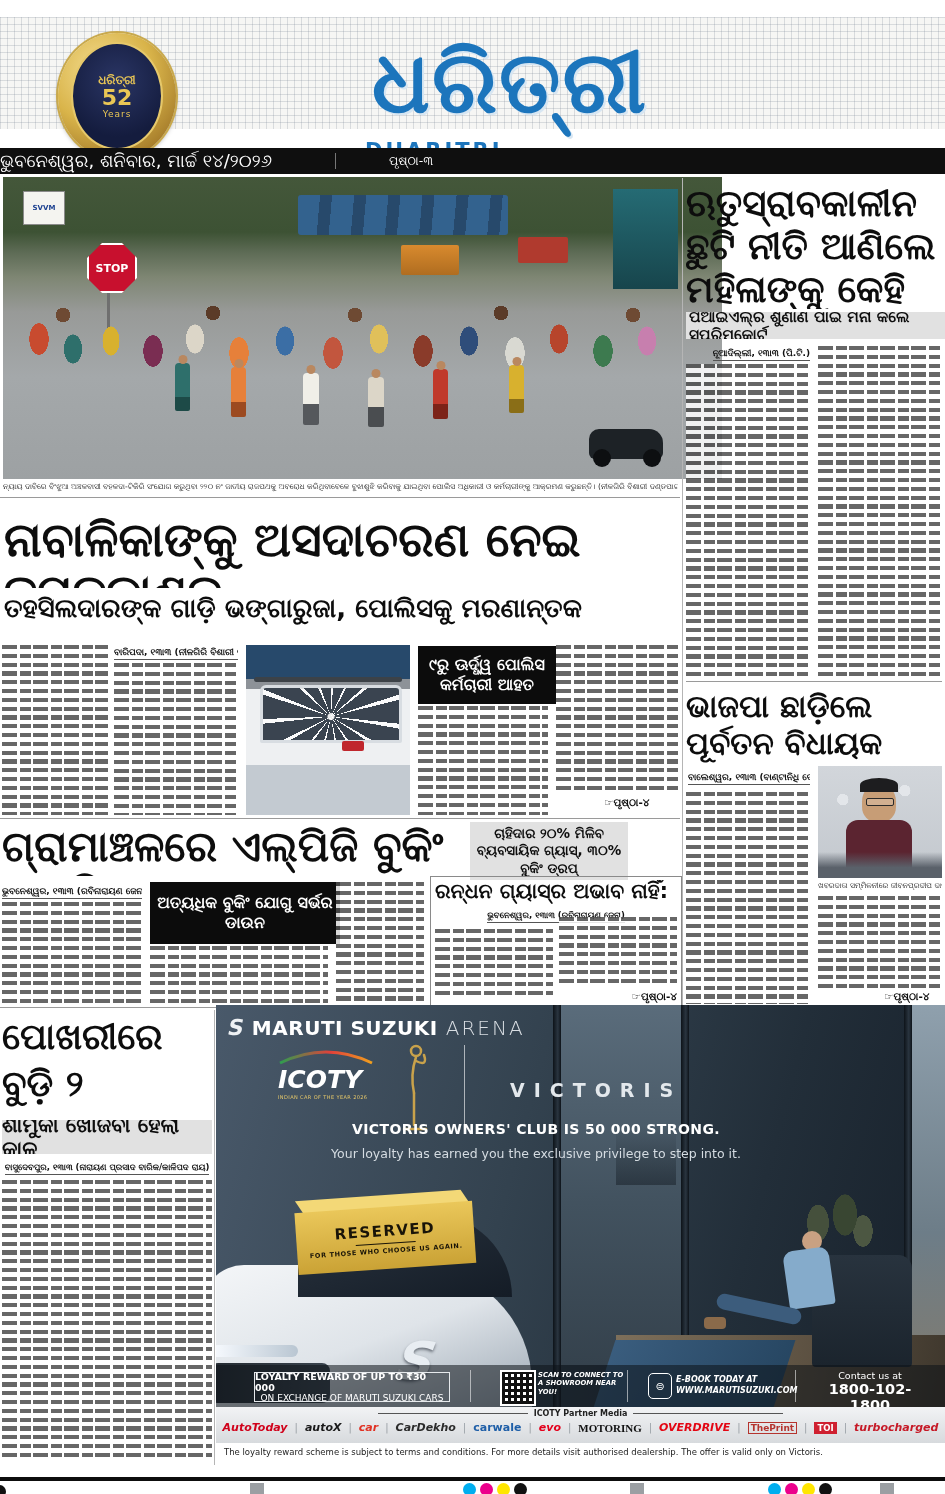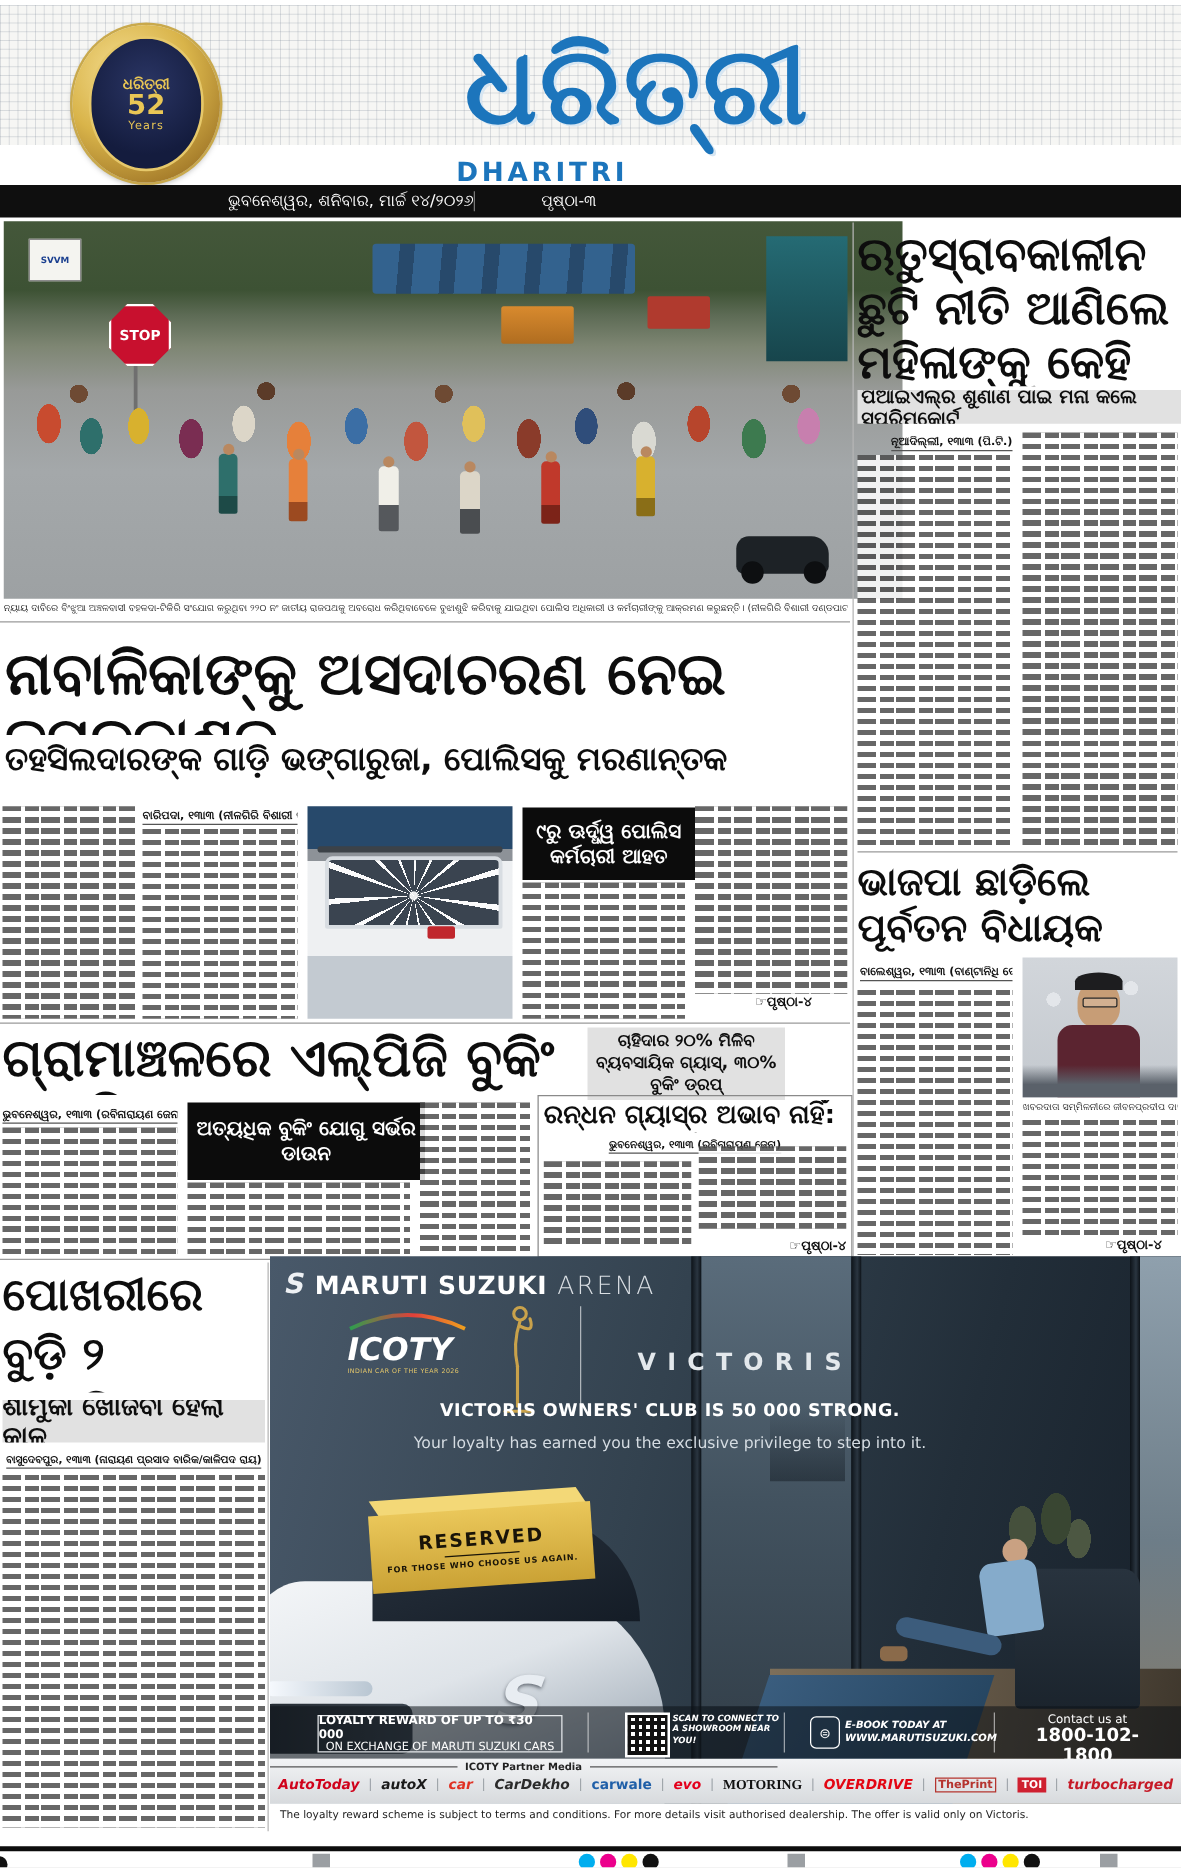--- a/index.html
+++ b/index.html
@@ -51,34 +51,34 @@
   .partner-strip{background:linear-gradient(180deg,#f2f3f5,#d7dadd);}
   .partner{font-weight:700;font-size:11px;font-style:italic;white-space:nowrap;}
   .psep{color:#9aa0a6;font-size:10px;}
   .regmark{border-radius:50%;width:13px;height:13px;display:inline-block;}
 </style>
 </head>
 <body>
 
 <div class="page">
 
-  <div class="abs grid-bg" style="left:0;top:4px;width:945px;height:112px;">
+  <div class="abs grid-bg" style="left:0;top:17px;width:945px;height:112px;">
     <div class="abs badge" style="left:58px;top:16px;width:118px;height:126px;">
       <div class="badge-inner">
         <div style="font-size:12px;font-weight:700;">ଧରିତ୍ରୀ</div>
         <div style="font-size:22px;font-weight:800;line-height:1;">52</div>
         <div style="font-size:9px;letter-spacing:1px;">Years</div>
       </div>
     </div>
     <div class="abs logo-odia" style="left:310px;top:22px;width:400px;height:98px;text-align:center;">ଧରିତ୍ରୀ</div>
     <div class="abs logo-latin" style="left:365px;top:122px;width:120px;text-align:center;">DHARITRI</div>
   </div>
 
   <div class="abs datebar" style="left:0;top:148px;width:945px;height:26px;">
-    <div style="width:335px;text-align:right;font-size:13px;margin-left:44px;">ଭୁବନେଶ୍ୱର, ଶନିବାର, ମାର୍ଚ୍ଚ ୧୪/୨୦୨୬</div>
+    <div style="width:335px;text-align:left;font-size:18px;">ଭୁବନେଶ୍ୱର, ଶନିବାର, ମାର୍ଚ୍ଚ ୧୪/୨୦୨୬</div>
     <div style="width:1px;height:16px;background:#777;"></div>
     <div style="width:150px;text-align:center;font-size:12.5px;">ପୃଷ୍ଠା-୩</div>
   </div>
 
   <div class="abs photo1" style="left:3px;top:177px;width:675px;height:302px;">
 
     <div class="abs" style="left:295px;top:18px;width:210px;height:40px;background:repeating-linear-gradient(95deg,#33628e 0 22px,#27496b 22px 34px);border-radius:3px;"></div>
     <div class="abs" style="left:398px;top:68px;width:58px;height:30px;background:linear-gradient(#d88a2e,#b06d20);border-radius:2px;"></div>
     <div class="abs" style="left:515px;top:60px;width:50px;height:26px;background:#b03a2e;border-radius:2px;"></div>
     <div class="abs" style="left:610px;top:12px;width:65px;height:100px;background:linear-gradient(#256b74,#17454c);"></div>
@@ -321,21 +321,21 @@
         <div>WWW.MARUTISUZUKI.COM</div>
       </div>
       <div class="abs stripdiv" style="left:579px;top:5px;height:32px;"></div>
       <div class="abs" style="left:596px;top:5px;width:116px;text-align:center;">
         <div style="font-size:9.5px;">Contact us at</div>
         <div style="font-size:14.5px;font-weight:800;">1800-102-1800</div>
       </div>
     </div>
 
     <div class="abs partner-strip" style="left:0;top:402px;width:729px;height:36px;color:#222;">
-      <div style="display:flex;align-items:center;gap:6px;padding-top:2px;">
+      <div style="display:flex;align-items:center;justify-content:center;gap:6px;padding-top:2px;">
         <span style="display:inline-block;width:150px;height:1px;background:#555;"></span>
         <span style="font-size:8px;font-weight:700;">ICOTY Partner Media</span>
         <span style="display:inline-block;width:150px;height:1px;background:#555;"></span>
       </div>
       <div style="display:flex;align-items:center;justify-content:center;gap:7px;margin-top:3px;">
         <span class="partner" style="color:#d0021b;">AutoToday</span>
           <span class="psep">|</span>
         <span class="partner" style="color:#1a1a1a;">autoX</span>
           <span class="psep">|</span>
         <span class="partner" style="color:#e03123;">car</span>

